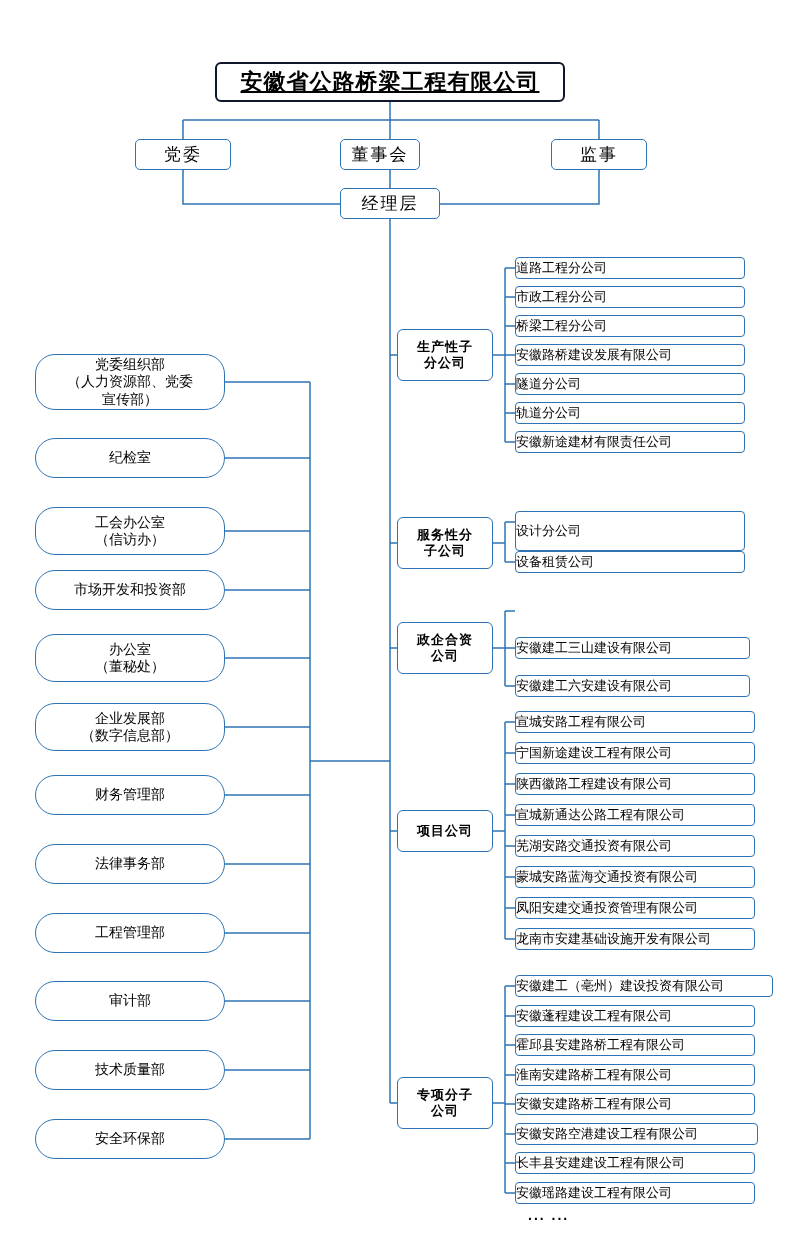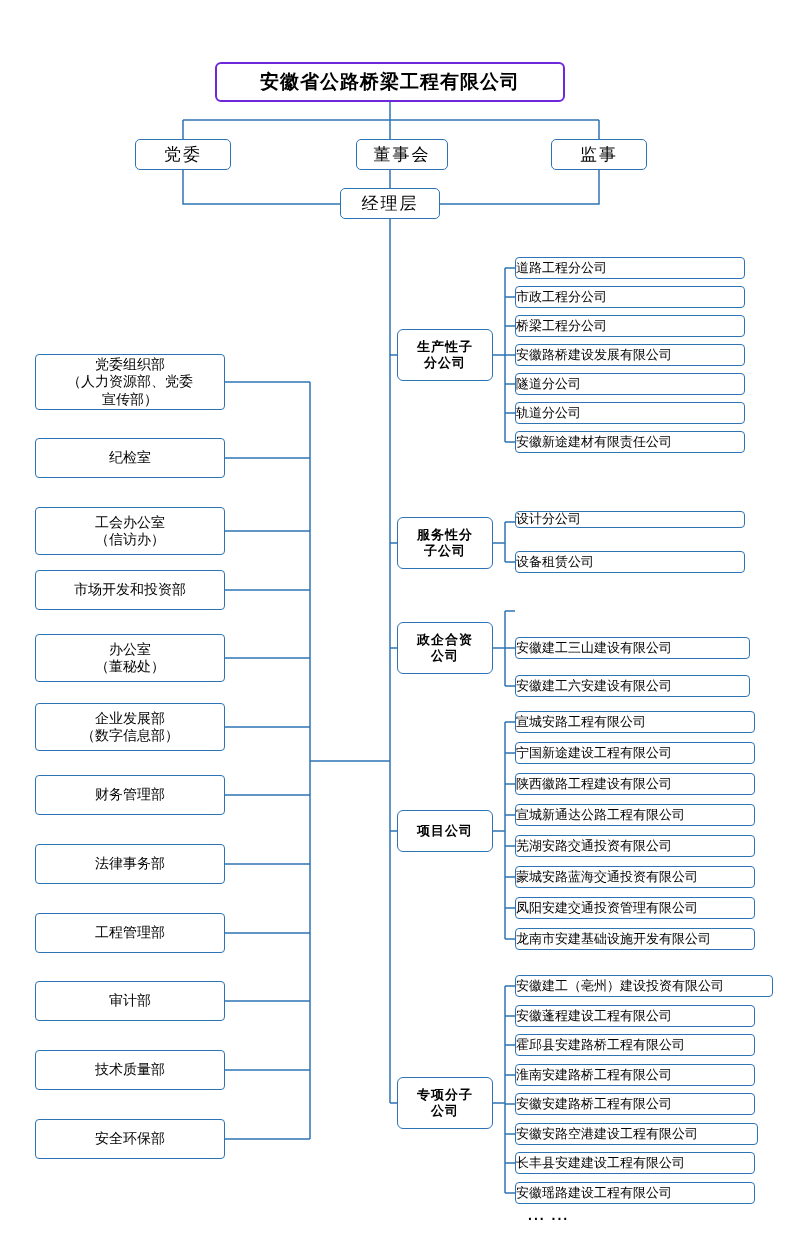--- a/index.html
+++ b/index.html
@@ -26,34 +26,35 @@
     align-items: center;
     justify-content: center;
     text-align: center;
     border: 1.5px solid #2E74B5;
     border-radius: 6px;
     background: #ffffff;
     white-space: pre-line;
     line-height: 1.25;
   }
   .title-box {
-    border: 2px solid #6d28d9;
-    font-size: 19px;
+    border: 2px solid #0f172a;
+    font-size: 22px;
     font-weight: bold;
     letter-spacing: 1px;
+    text-decoration: underline;
   }
   .gov {
     font-size: 17px;
     font-weight: normal;
     border-radius: 5px;
     letter-spacing: 2px;
   }
   .dept {
     font-size: 14px;
-    border-radius: 4px;
+    border-radius: 20px;
   }
   .category {
     font-size: 13px;
     font-weight: bold;
     letter-spacing: 1px;
   }
   .company {
     font-size: 13px;
     justify-content: flex-start;
     text-align: left;
@@ -118,21 +119,21 @@
       M505 722 L515 722 M505 753 L515 753 M505 784 L515 784 M505 815 L515 815 M505 846 L515 846 M505 877 L515 877 M505 908 L515 908 M505 939 L515 939
       M493 1103 L505 1103
       M505 986 L505 1193
       M505 986 L515 986 M505 1016 L515 1016 M505 1045 L515 1045 M505 1075 L515 1075 M505 1104 L515 1104 M505 1134 L515 1134 M505 1163 L515 1163 M505 1193 L515 1193
     "></path>
   </svg>
 
   <div class="box title-box" style="left:215px;top:62px;width:350px;height:40px">安徽省公路桥梁工程有限公司</div>
 
   <div class="box gov" style="left:135px;top:139px;width:96px;height:31px">党委</div>
-  <div class="box gov" style="left:356px;top:139px;width:92px;height:31px">董事会</div>
+  <div class="box gov" style="left:340px;top:139px;width:80px;height:31px">董事会</div>
   <div class="box gov" style="left:551px;top:139px;width:96px;height:31px">监事</div>
   <div class="box gov" style="left:340px;top:188px;width:100px;height:31px">经理层</div>
 
   <div class="box dept" style="left:35px;top:354px;width:190px;height:56px">党委组织部
 （人力资源部、党委
 宣传部）</div>
   <div class="box dept" style="left:35px;top:438px;width:190px;height:40px">纪检室</div>
   <div class="box dept" style="left:35px;top:507px;width:190px;height:48px">工会办公室
 （信访办）</div>
   <div class="box dept" style="left:35px;top:570px;width:190px;height:40px">市场开发和投资部</div>
@@ -158,21 +159,21 @@
 公司</div>
 
   <div class="box company" style="left:515px;top:257px;width:230px;height:22px">道路工程分公司</div>
   <div class="box company" style="left:515px;top:286px;width:230px;height:22px">市政工程分公司</div>
   <div class="box company" style="left:515px;top:315px;width:230px;height:22px">桥梁工程分公司</div>
   <div class="box company" style="left:515px;top:344px;width:230px;height:22px">安徽路桥建设发展有限公司</div>
   <div class="box company" style="left:515px;top:373px;width:230px;height:22px">隧道分公司</div>
   <div class="box company" style="left:515px;top:402px;width:230px;height:22px">轨道分公司</div>
   <div class="box company" style="left:515px;top:431px;width:230px;height:22px">安徽新途建材有限责任公司</div>
 
-  <div class="box company" style="left:515px;top:511px;width:230px;height:17px">设计分公司</div>
+  <div class="box company" style="left:515px;top:511px;width:230px;height:40px">设计分公司</div>
   <div class="box company" style="left:515px;top:551px;width:230px;height:22px">设备租赁公司</div>
 
   <div class="box company" style="left:515px;top:637px;width:235px;height:22px">安徽建工三山建设有限公司</div>
   <div class="box company" style="left:515px;top:675px;width:235px;height:22px">安徽建工六安建设有限公司</div>
 
   <div class="box company" style="left:515px;top:711px;width:240px;height:22px">宣城安路工程有限公司</div>
   <div class="box company" style="left:515px;top:742px;width:240px;height:22px">宁国新途建设工程有限公司</div>
   <div class="box company" style="left:515px;top:773px;width:240px;height:22px">陕西徽路工程建设有限公司</div>
   <div class="box company" style="left:515px;top:804px;width:240px;height:22px">宣城新通达公路工程有限公司</div>
   <div class="box company" style="left:515px;top:835px;width:240px;height:22px">芜湖安路交通投资有限公司</div>

